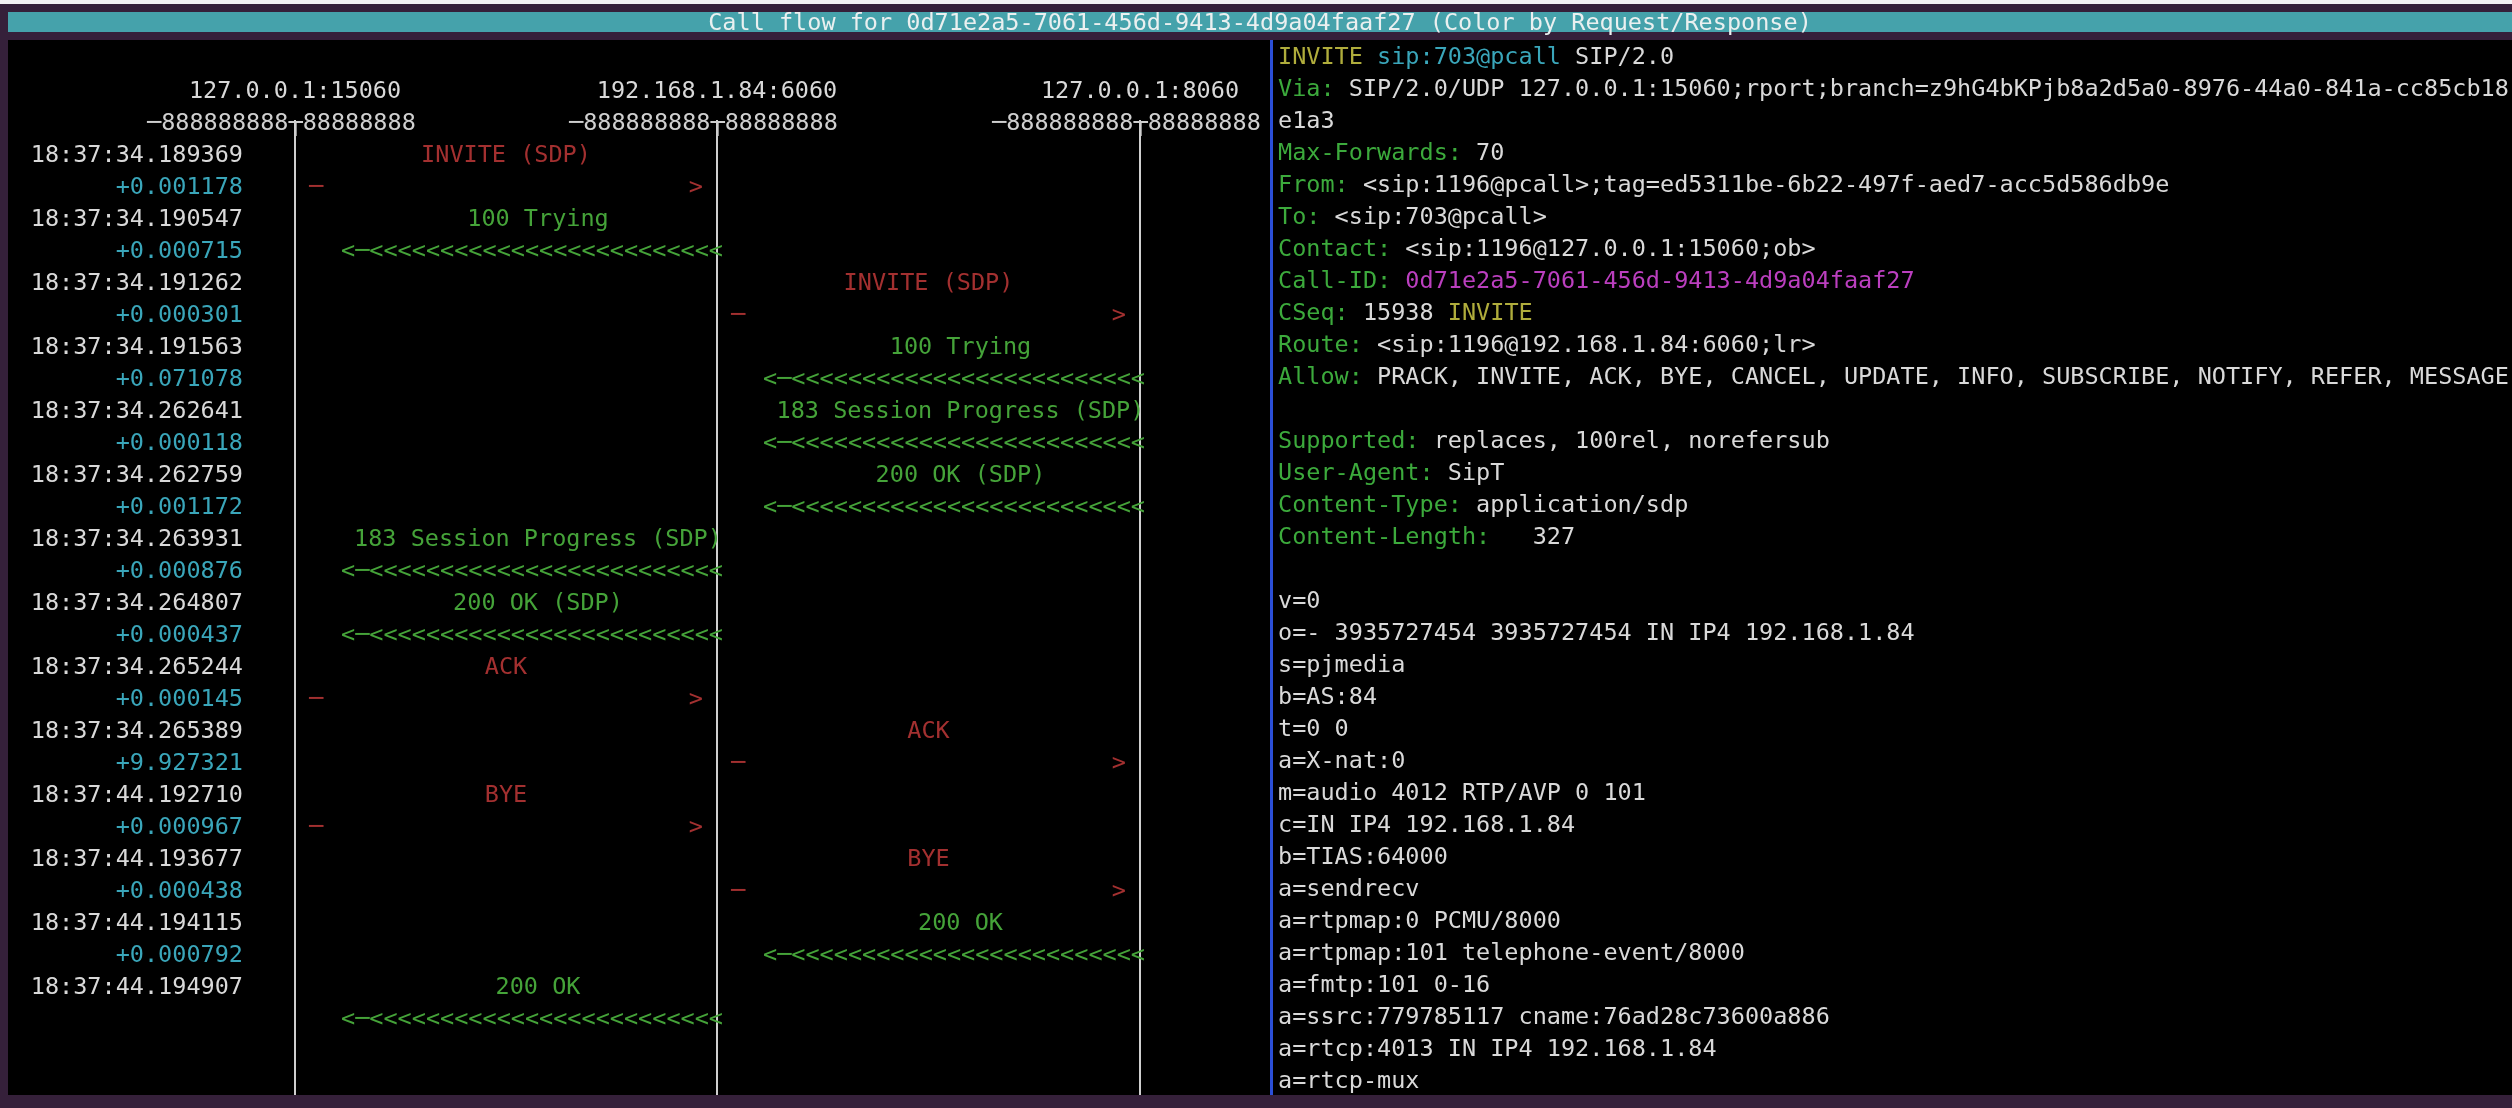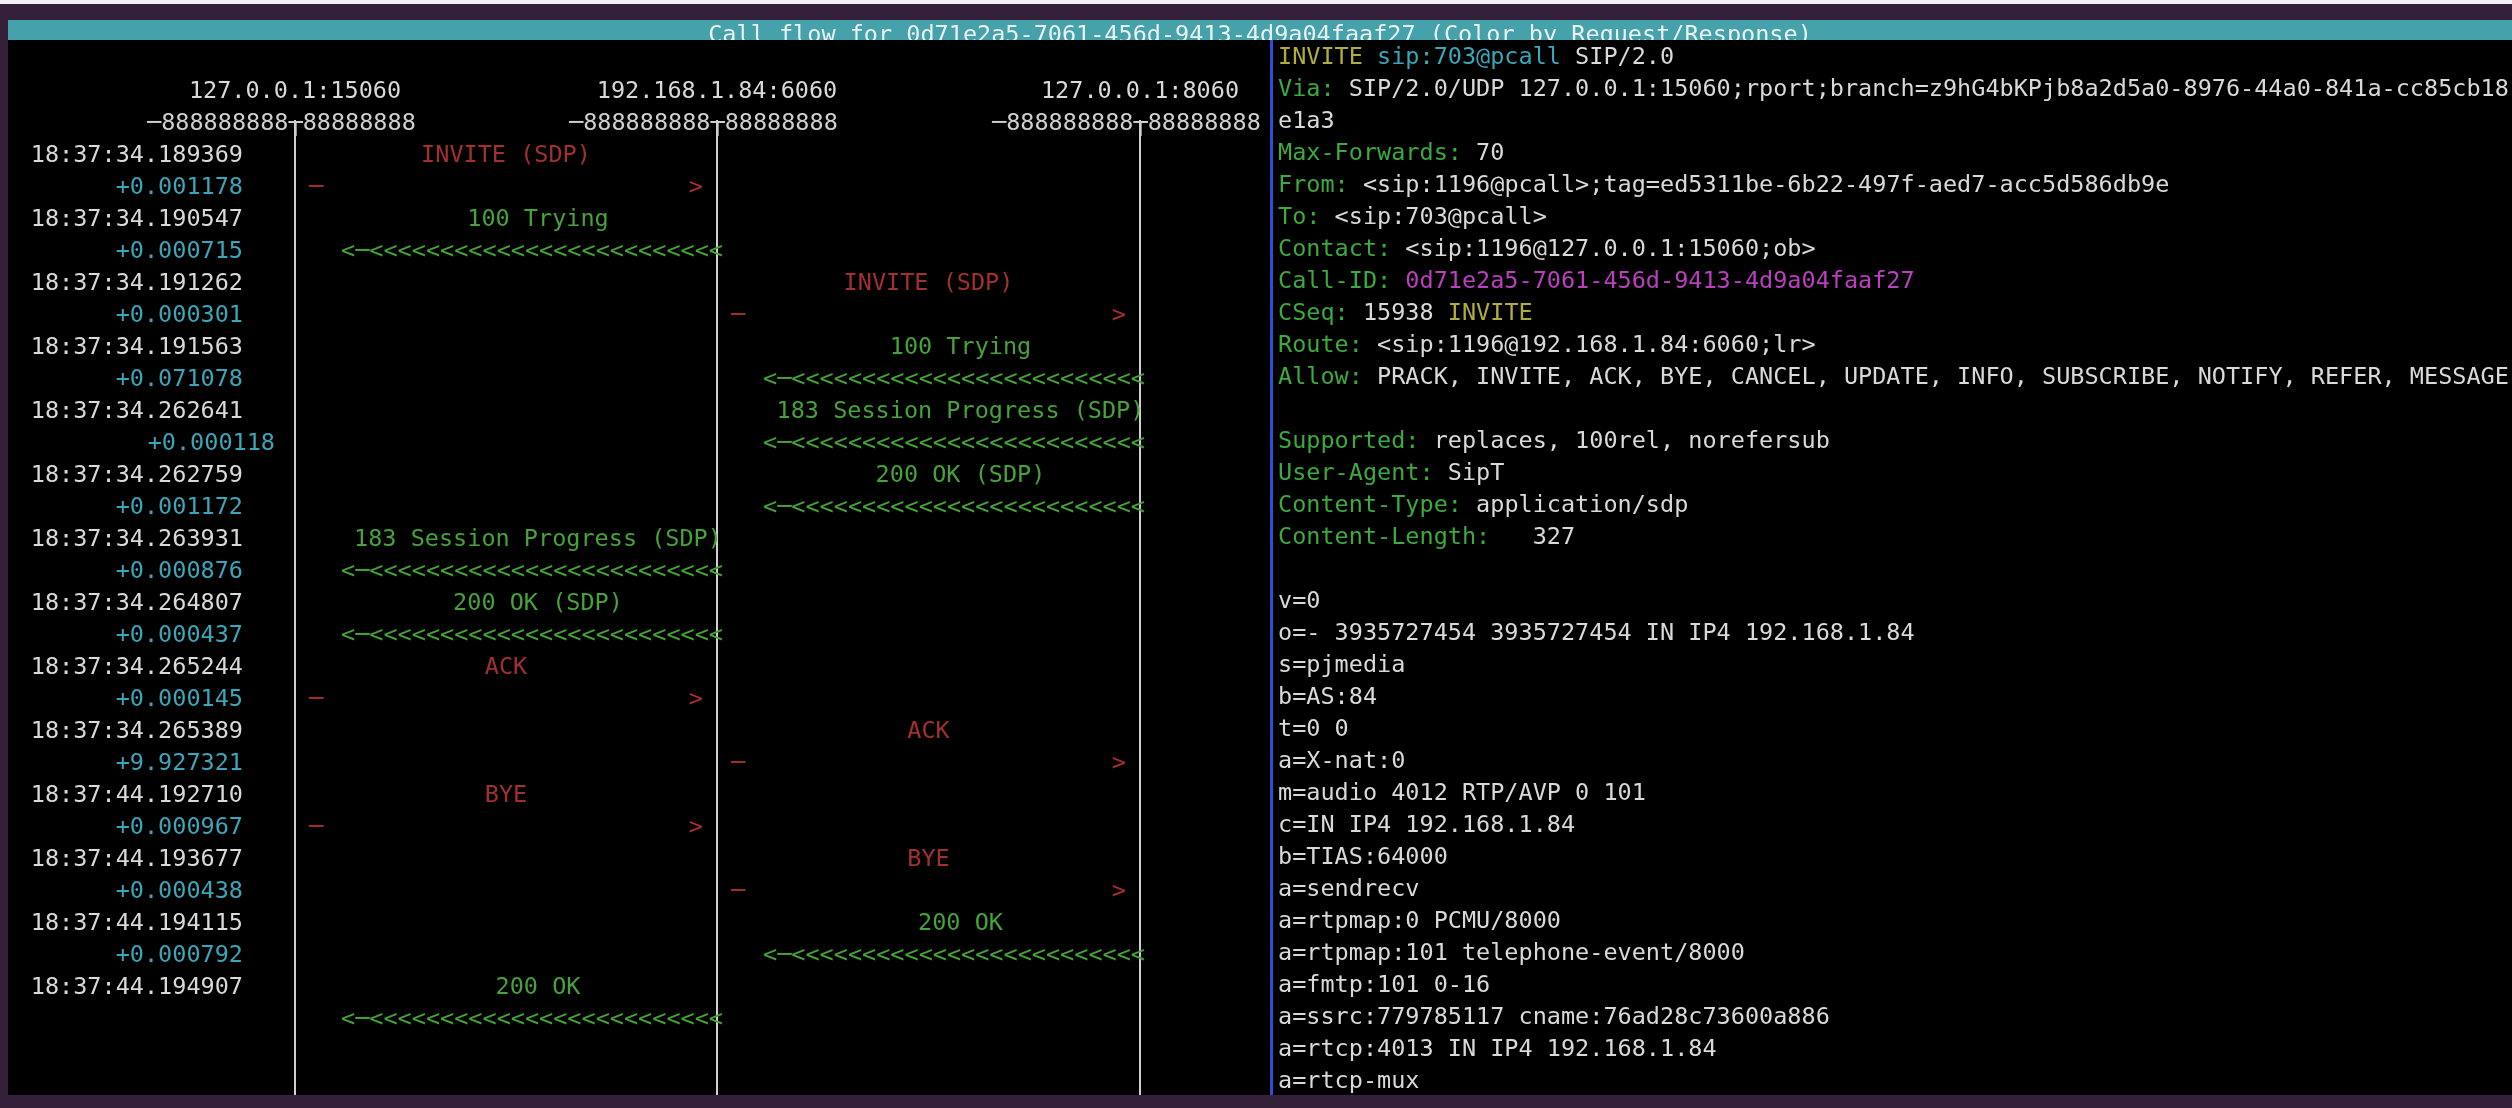--- a/index.html
+++ b/index.html
@@ -6,23 +6,23 @@
   #root{
     position:relative;width:2512px;height:1108px;overflow:hidden;
     background:#35203a;
     font-family:"DejaVu Sans Mono",monospace;
     font-size:23.5px;line-height:32px;color:#d9d9d9;
   }
   .abs{position:absolute;}
   .pre{white-space:pre;}
   .top-white{left:0;top:0;width:100%;height:4px;background:#f2f1f3;}
   .titlebar{
-    left:8px;right:0;top:12px;height:28px;background:#45a2ab;
+    left:8px;right:0;top:12px;height:20px;background:#45a2ab;
     display:flex;align-items:center;justify-content:center;
-    color:#eaf0f0;line-height:28px;margin-top:8px;
+    color:#eaf0f0;line-height:28px;
   }
   .content-bg{left:8px;right:0;top:40px;bottom:13px;background:#000;}
   .colline{width:2px;background:#cfcfcf;top:120px;height:975px;}
   .blueline{left:1270px;top:40px;width:3px;height:1055px;background:#2b4fd7;}
   .colheader{top:74px;height:32px;transform:translateX(-50%);color:#d9d9d9;}
   .sep{top:106px;height:32px;color:#cfcfcf;}
   .ts{left:0;width:243px;text-align:right;height:32px;color:#d9d9d9;}
   .delta{left:0;width:243px;text-align:right;height:32px;color:#3aa6ba;}
   .msglabel{height:32px;text-align:center;}
   .arrowrow{height:32px;display:flex;align-items:center;}
@@ -72,21 +72,21 @@
       <div class="abs msglabel pre req" style="left: 717px; width: 423px; top: 266px;">INVITE (SDP)</div>
       <div class="abs arrowrow req arrow-right" style="left: 731px; width: 395px; top: 298px;">
         <span class="pre">─</span>
         <span class="pre">&gt;</span>
       </div>
       <div class="abs ts pre" style="top: 330px;">18:37:34.191563</div>
       <div class="abs delta pre" style="top: 362px;">+0.071078</div>
       <div class="abs msglabel pre resp" style="left: 717px; width: 423px; top: 330px;">100 Trying</div>
       <div class="abs arrowrow resp pre" style="left: 731px; width: 395px; top: 362px;">&lt;─&lt;&lt;&lt;&lt;&lt;&lt;&lt;&lt;&lt;&lt;&lt;&lt;&lt;&lt;&lt;&lt;&lt;&lt;&lt;&lt;&lt;&lt;&lt;&lt;&lt;</div>
       <div class="abs ts pre" style="top: 394px;">18:37:34.262641</div>
-      <div class="abs delta pre" style="top: 426px; padding-left: 32px;">+0.000118</div>
+      <div class="abs delta pre" style="top: 426px;">+0.000118</div>
       <div class="abs msglabel pre resp" style="left: 717px; width: 423px; top: 394px;">183 Session Progress (SDP)</div>
       <div class="abs arrowrow resp pre" style="left: 731px; width: 395px; top: 426px;">&lt;─&lt;&lt;&lt;&lt;&lt;&lt;&lt;&lt;&lt;&lt;&lt;&lt;&lt;&lt;&lt;&lt;&lt;&lt;&lt;&lt;&lt;&lt;&lt;&lt;&lt;</div>
       <div class="abs ts pre" style="top: 458px;">18:37:34.262759</div>
       <div class="abs delta pre" style="top: 490px;">+0.001172</div>
       <div class="abs msglabel pre resp" style="left: 717px; width: 423px; top: 458px;">200 OK (SDP)</div>
       <div class="abs arrowrow resp pre" style="left: 731px; width: 395px; top: 490px;">&lt;─&lt;&lt;&lt;&lt;&lt;&lt;&lt;&lt;&lt;&lt;&lt;&lt;&lt;&lt;&lt;&lt;&lt;&lt;&lt;&lt;&lt;&lt;&lt;&lt;&lt;</div>
       <div class="abs ts pre" style="top: 522px;">18:37:34.263931</div>
       <div class="abs delta pre" style="top: 554px;">+0.000876</div>
       <div class="abs msglabel pre resp" style="left: 295px; width: 422px; top: 522px;">183 Session Progress (SDP)</div>
       <div class="abs arrowrow resp pre" style="left: 309px; width: 394px; top: 554px;">&lt;─&lt;&lt;&lt;&lt;&lt;&lt;&lt;&lt;&lt;&lt;&lt;&lt;&lt;&lt;&lt;&lt;&lt;&lt;&lt;&lt;&lt;&lt;&lt;&lt;&lt;</div>

